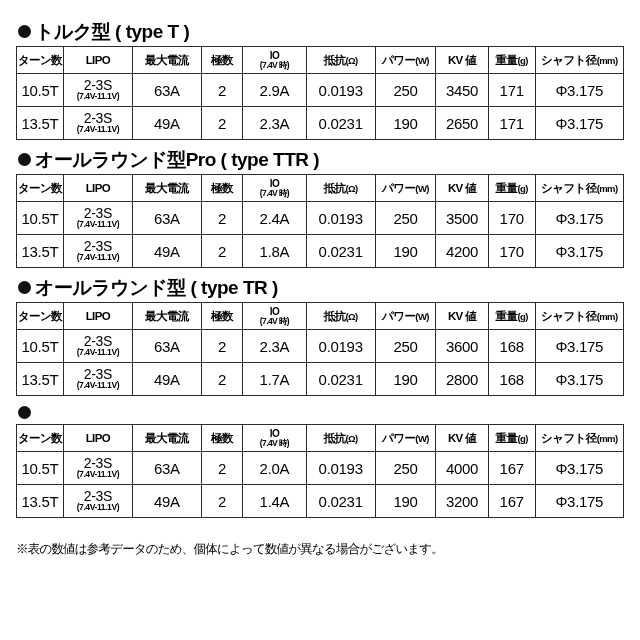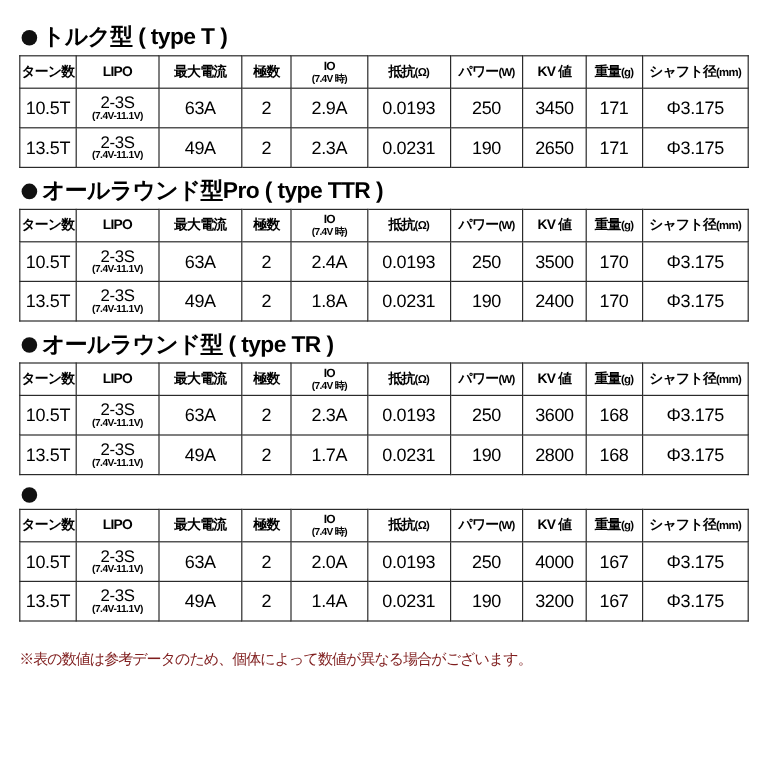--- a/index.html
+++ b/index.html
@@ -103,21 +103,21 @@
   col.c-res    { width: 12.5%; }
   col.c-pow    { width: 11%; }
   col.c-kv     { width: 9.5%; }
   col.c-weight { width: 8.5%; }
   col.c-shaft  { width: 16%; }
 
   .footnote {
     margin-top: 24px;
     font-size: 12.5px;
     letter-spacing: -0.8px;
-    color: #7f1d1d;
+    color: #000000;
     line-height: 1.2;
   }
 </style>
 </head>
 <body>
 
 <div class="page">
 
   <div class="section">
     <div class="section-heading">
@@ -242,21 +242,21 @@
           <td>13.5T</td>
           <td class="lipo">
               <span class="lipo-main">2-3S</span>
               <span class="lipo-sub">(7.4V-11.1V)</span>
             </td>
           <td>49A</td>
           <td>2</td>
           <td>1.8A</td>
           <td>0.0231</td>
           <td>190</td>
-          <td>2400</td>
+          <td>4200</td>
           <td>170</td>
           <td>Φ3.175</td>
         </tr>
       </tbody>
     </table>
   </div>
 
   <div class="section">
     <div class="section-heading">
       <span class="bullet-dot"></span>

